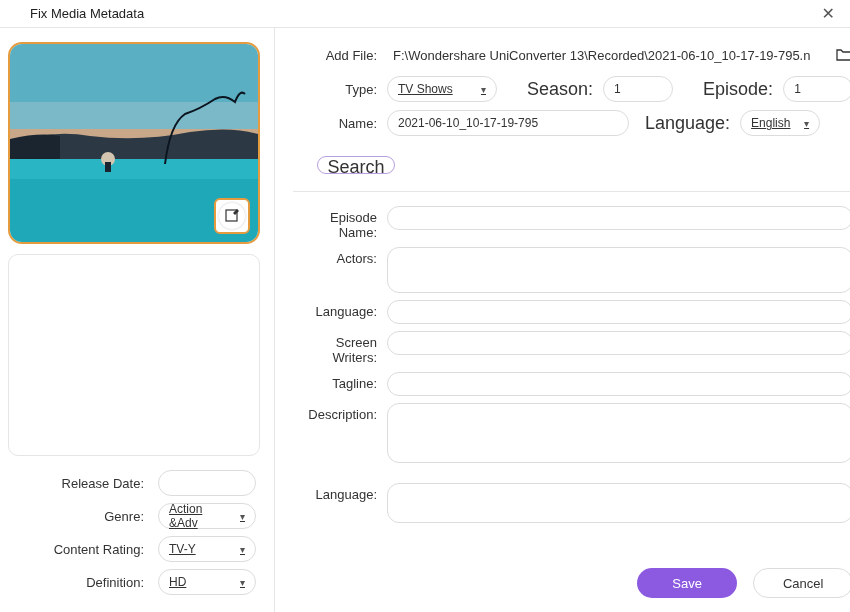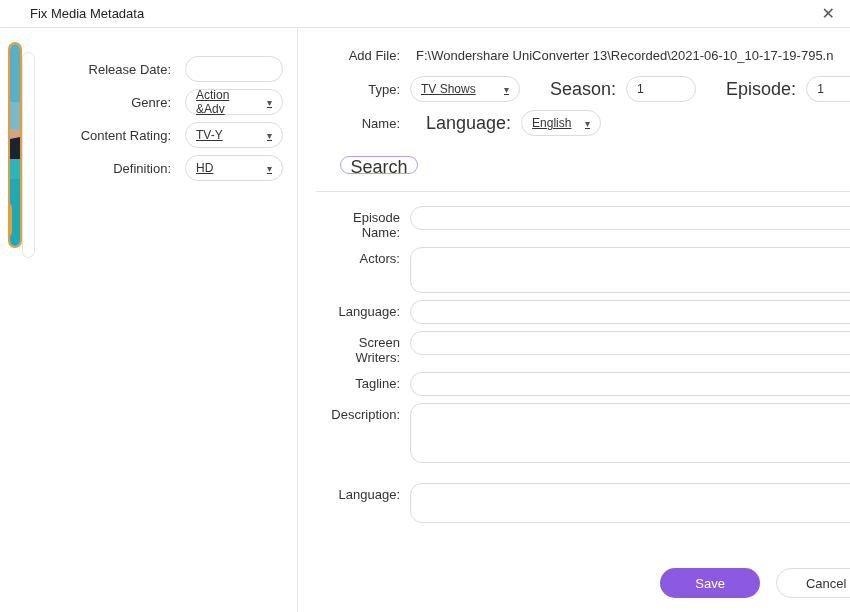--- a/index.html
+++ b/index.html
@@ -1,21 +1,21 @@
 <!DOCTYPE html>
 <html><head>
   <meta charset="utf-8">
   <style>
     * { box-sizing: border-box; margin: 0; padding: 0; font-family: -apple-system, "Segoe UI", Arial, sans-serif; }
     body { background: #fff; width: 850px; height: 612px; overflow: hidden; }
     .titlebar { height: 28px; display: flex; align-items: center; justify-content: space-between; padding: 0 10px; border-bottom: 1px solid #e5e5e5; }
     .title { font-size: 13px; color: #222; margin-left: 20px; }
     .close-x { font-size: 16px; color: #555; cursor: pointer; padding: 0 5px; }
     .content { display: flex; height: calc(100% - 28px); }
-    .left { width: 298px; padding: 14px 14px 10px 8px; border-right: 1px solid #e5e5e5; display: flex; }
+    .left { width: 298px; padding: 14px 14px 10px 8px; border-right: 1px solid #e5e5e5; display: flex; flex-direction: column; }
     .right { flex: 1; padding: 14px 20px 14px 18px; display: flex; flex-direction: column; position: relative; }
     .artwork-main { width: 252px; height: 206px; border: 2px solid #e59b3e; border-radius: 14px; position: relative; overflow: hidden; }
     .artwork-main svg { display: block; }
     .edit-badge { position: absolute; right: 8px; bottom: 8px; width: 36px; height: 36px; border: 2px solid #e59b3e; border-radius: 6px; background: #fff; display: flex; align-items: center; justify-content: center; }
     .edit-badge .circle { width: 26px; height: 26px; border-radius: 50%; background: #fff; display: flex; align-items: center; justify-content: center; box-shadow: 0 0 3px rgba(0,0,0,.2); }
     .artwork-blank { margin-top: 10px; width: 252px; height: 206px; border: 1px solid #e5e5e5; border-radius: 10px; }
     .left-form { margin-top: 14px; }
     .left-row { display: flex; align-items: center; margin-bottom: 7px; }
     .left-label { width: 150px; text-align: right; font-size: 13px; color: #333; padding-right: 14px; }
     .dd, .txt, .sel { height: 26px; border: 1px solid #dcdcdc; border-radius: 13px; padding: 0 10px; font-size: 12px; color: #333; background: #fff; display: flex; align-items: center; justify-content: space-between; }
@@ -127,20 +127,21 @@
           <span>TV Shows</span>
           <span class="chev">▾</span>
         </div>
         <span class="sm-label">Season:</span>
         <input class="txt sm-input" value="1" style="">
         <span class="sm-label">Episode:</span>
         <input class="txt sm-input" value="1" style="">
       </div>
       <div class="trow">
         <span class="rlabel">Name:</span>
+        <input class="txt name-input" value="2021-06-10_10-17-19-795" style="">
         <span class="sm-label" style="padding-left:16px">Language:</span>
         <div class="dd lang-dd">
           <span>English</span>
           <span class="chev">▾</span>
         </div>
       </div>
       <button class="search-btn">Search</button>
     </div>
 
     <div class="divider"></div>

